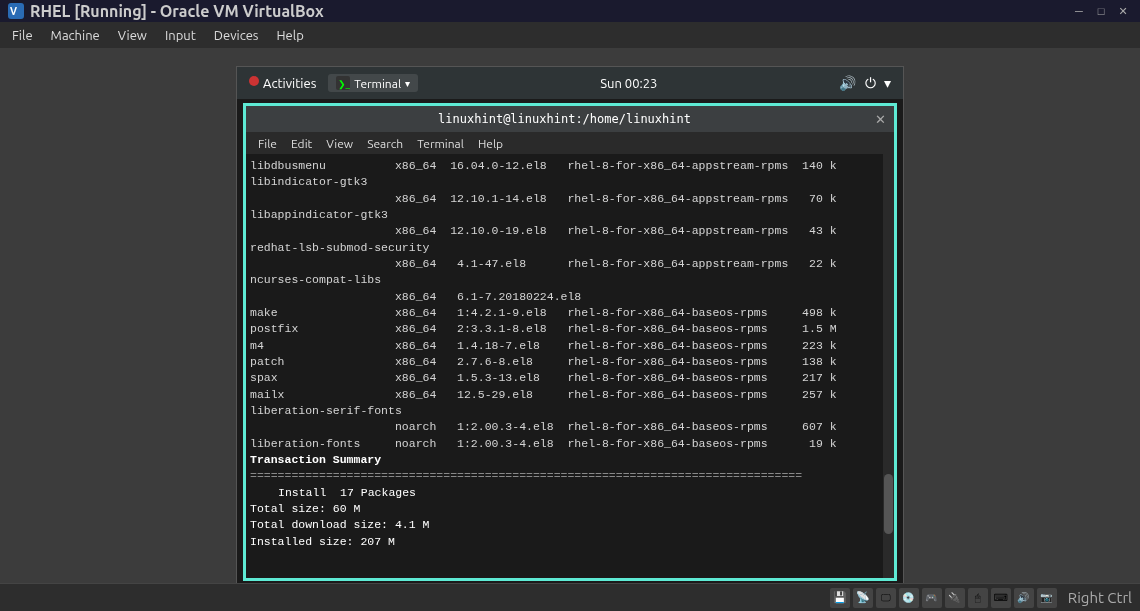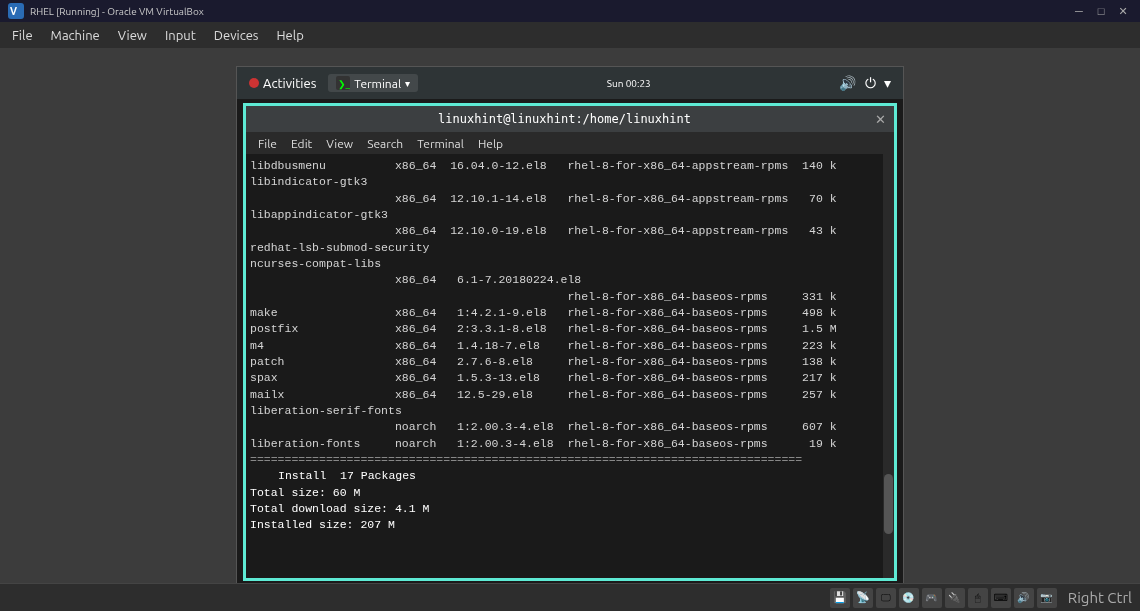--- a/index.html
+++ b/index.html
@@ -92,21 +92,21 @@
       display: flex;
       align-items: center;
       justify-content: space-between;
       padding: 0 12px;
       flex-shrink: 0;
     }
     .vm-activities {
       color: #ffffff;
       font-size: 13px;
       display: flex;
-      align-items: center;
+      align-items: flex-start;
       gap: 4px;
     }
     .vm-activities-dot {
       width: 10px;
       height: 10px;
       background: #cc3333;
       border-radius: 50%;
     }
     .vm-terminal-btn {
       color: #ffffff;
@@ -195,21 +195,21 @@
 <body>
 
 <div id="app">
 
   <div id="titlebar">
     <div id="titlebar-left">
       <svg id="titlebar-icon" viewBox="0 0 16 16">
         <rect width="16" height="16" rx="3" fill="#2a6bb5"></rect>
         <text x="2" y="12" font-size="10" fill="white" font-weight="bold">V</text>
       </svg>
-      <span id="titlebar-title-text" style="color:#ccc;font-size:10px;">RHEL [Running] - Oracle VM VirtualBox</span>
+      <span id="titlebar-title-text" style="color:#ccc;font-size:16px;font-weight:bold;">RHEL [Running] - Oracle VM VirtualBox</span>
     </div>
     <div id="titlebar-controls">
       <div class="titlebar-btn">─</div>
       <div class="titlebar-btn">□</div>
       <div class="titlebar-btn close">✕</div>
     </div>
   </div>
 
   <div id="menubar">
     <span class="menu-item">File</span>
@@ -232,21 +232,21 @@
           </div>
           <div class="vm-terminal-btn">
             <svg width="14" height="14" viewBox="0 0 14 14">
               <rect width="14" height="14" rx="2" fill="#333"></rect>
               <text x="2" y="11" font-size="9" fill="#0f0">❯_</text>
             </svg>
             <span style="color:#fff;font-size:12px;">Terminal</span>
             <span style="color:#fff;font-size:10px;">▾</span>
           </div>
         </div>
-        <div style="color:#fff;font-size:10px;">Sun 00:23</div>
+        <div style="color:#fff;font-size:13px;">Sun 00:23</div>
         <div style="display:flex;align-items:center;gap:8px;color:#fff;font-size:14px;">
           <span>🔊</span>
           <span>⏻</span>
           <span>▾</span>
         </div>
       </div>
 
       <div id="terminal-container" style="flex:1;display:flex;flex-direction:column;background:#eab308;border:3px solid #5eead4;margin:4px 6px;position:relative;">
 
         <div id="terminal-titlebar" style="height:26px;background:#3c3f41;display:flex;align-items:center;padding:0 8px;flex-shrink:0;">
@@ -264,33 +264,34 @@
         </div>
 
         <div id="terminal-output" style="flex:1;background:#1a1a1a;color:#d4d4d4;font-family:'Courier New',Courier,monospace;font-size:11.5px;line-height:1.42;padding:4px 6px 4px 4px;overflow:hidden;position:relative;">
 
         <div class="term-line">libdbusmenu          x86_64  16.04.0-12.el8   rhel-8-for-x86_64-appstream-rpms  140 k</div>
             <div class="term-line">libindicator-gtk3</div>
             <div class="term-line">                     x86_64  12.10.1-14.el8   rhel-8-for-x86_64-appstream-rpms   70 k</div>
             <div class="term-line">libappindicator-gtk3</div>
             <div class="term-line">                     x86_64  12.10.0-19.el8   rhel-8-for-x86_64-appstream-rpms   43 k</div>
             <div class="term-line">redhat-lsb-submod-security</div>
+            <div class="term-line">                     x86_64   4.1-47.el8      rhel-8-for-x86_64-appstream-rpms   22 k</div>
             <div class="term-line">ncurses-compat-libs</div>
             <div class="term-line">                     x86_64   6.1-7.20180224.el8</div>
-            <div class="term-line">                                              rhel-8-for-x86_64-baseos-rpms     331 k</div>
             <div class="term-line">make                 x86_64   1:4.2.1-9.el8   rhel-8-for-x86_64-baseos-rpms     498 k</div>
             <div class="term-line">postfix              x86_64   2:3.3.1-8.el8   rhel-8-for-x86_64-baseos-rpms     1.5 M</div>
             <div class="term-line">m4                   x86_64   1.4.18-7.el8    rhel-8-for-x86_64-baseos-rpms     223 k</div>
             <div class="term-line">patch                x86_64   2.7.6-8.el8     rhel-8-for-x86_64-baseos-rpms     138 k</div>
             <div class="term-line">spax                 x86_64   1.5.3-13.el8    rhel-8-for-x86_64-baseos-rpms     217 k</div>
             <div class="term-line">mailx                x86_64   12.5-29.el8     rhel-8-for-x86_64-baseos-rpms     257 k</div>
             <div class="term-line">liberation-serif-fonts</div>
             <div class="term-line">                     noarch   1:2.00.3-4.el8  rhel-8-for-x86_64-baseos-rpms     607 k</div>
             <div class="term-line">liberation-fonts     noarch   1:2.00.3-4.el8  rhel-8-for-x86_64-baseos-rpms      19 k</div>
             <div class="term-line"></div>
+            <div class="term-line" style="color: rgb(255, 255, 255); font-weight: bold;">Transaction Summary</div>
             <div class="term-line" style="color: rgb(136, 136, 136);">================================================================================</div>
             <div class="term-line" style="color: rgb(255, 255, 255); margin-left: 28px;">Install  17 Packages</div>
             <div class="term-line"></div>
             <div class="term-line" style="color: rgb(255, 255, 255);">Total size: 60 M</div>
             <div class="term-line" style="color: rgb(255, 255, 255);">Total download size: 4.1 M</div>
             <div class="term-line" style="color: rgb(255, 255, 255); font-family: Liberation Mono, monospace;">Installed size: 207 M</div>
           </div>
 
         <div style="position:absolute;right:0;top:48px;bottom:0;width:11px;background:#2a2a2a;">
           <div style="width:9px;height:60px;background:#555;border-radius:5px;margin:0 auto;margin-top:320px;"></div>

